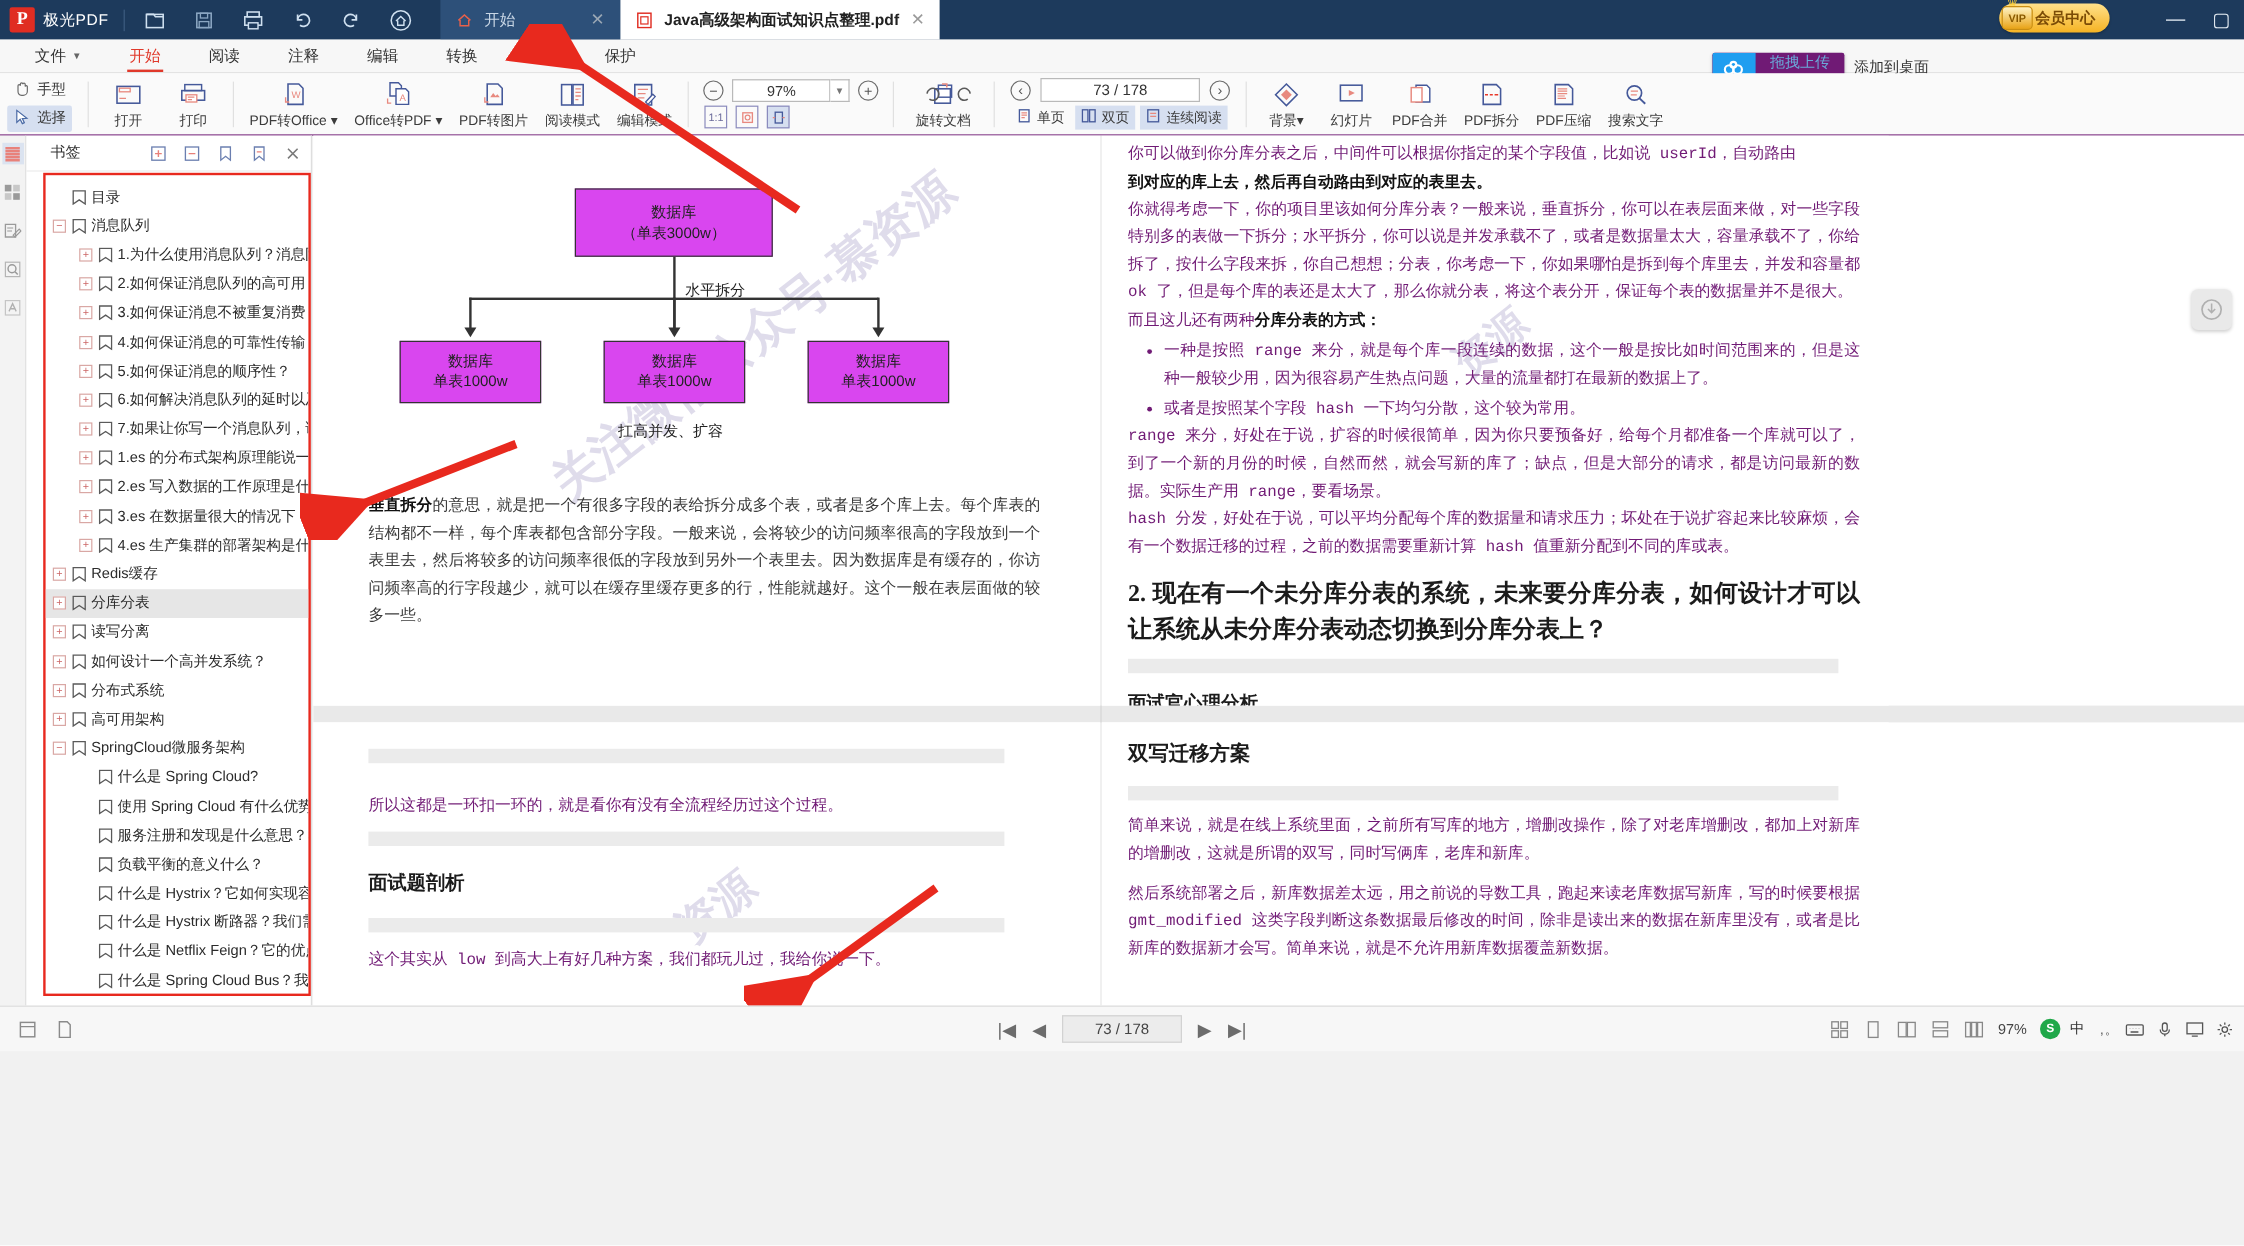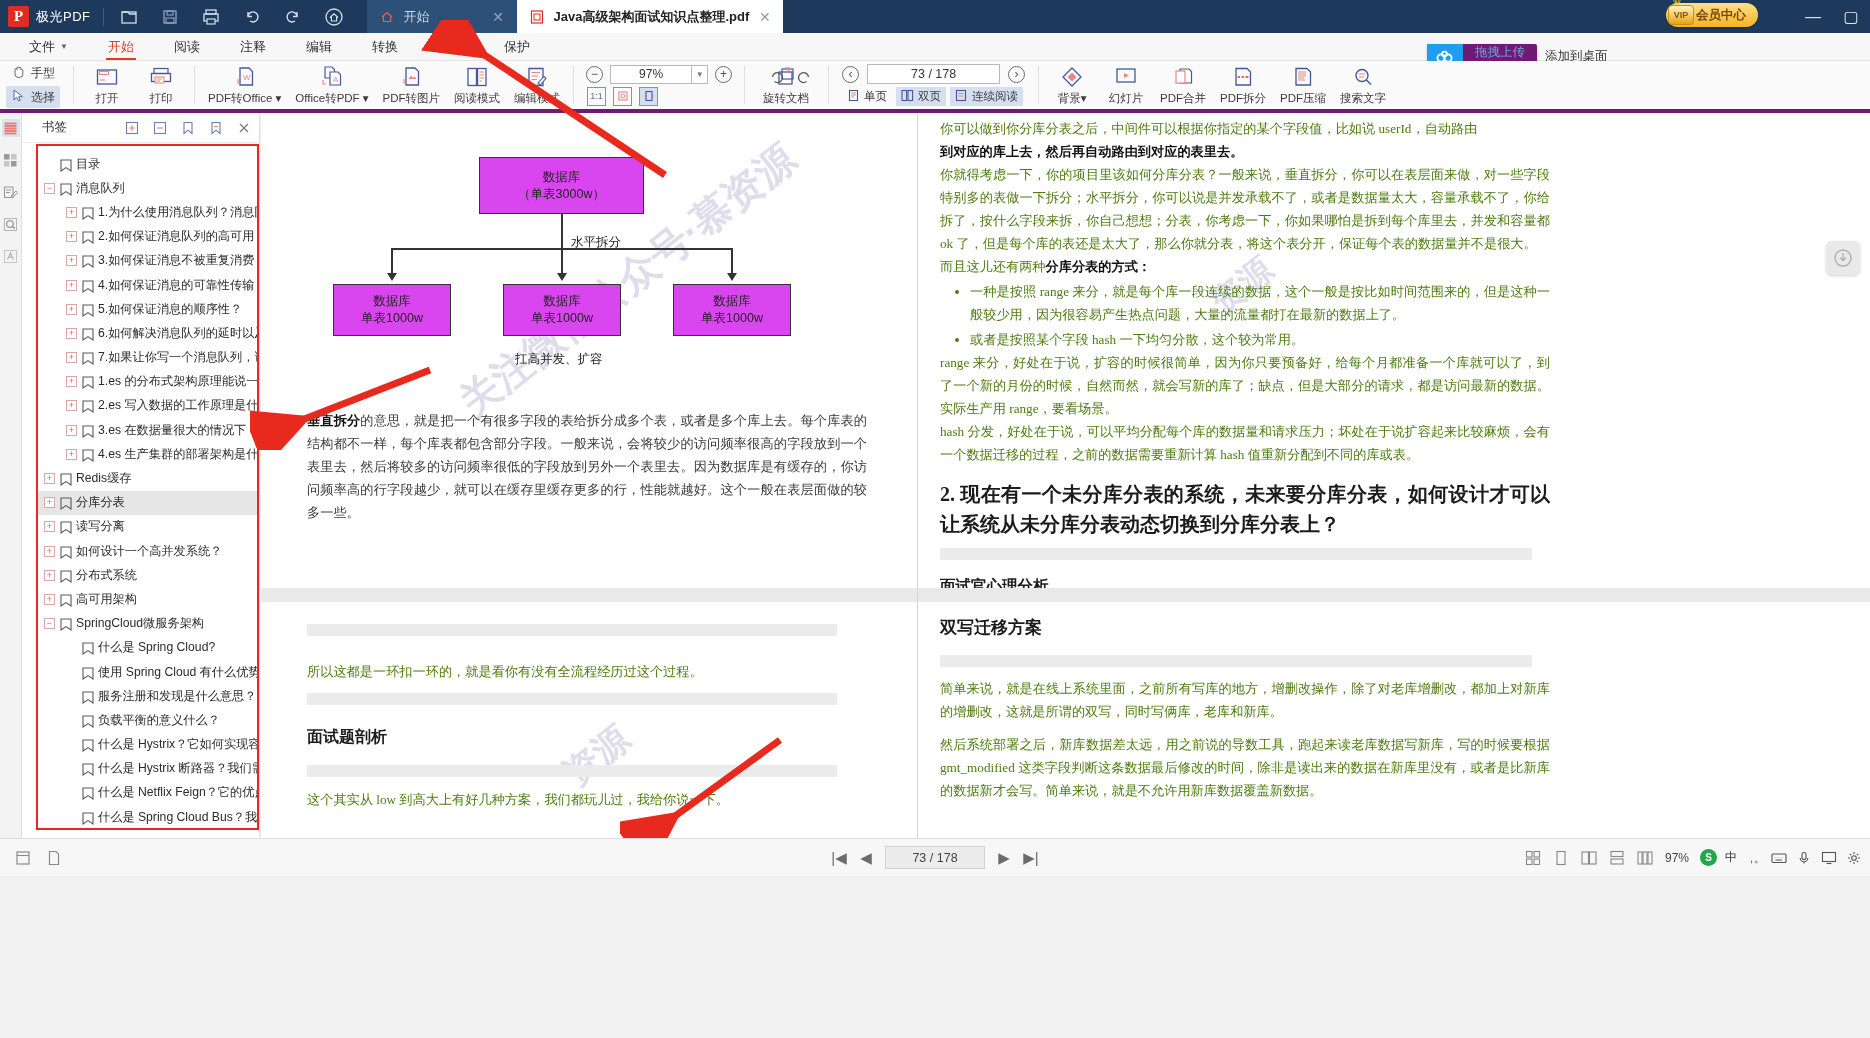--- a/index.html
+++ b/index.html
@@ -71,21 +71,21 @@
   }
   .menu-item.active { color:#e0392b; }
   .menu-item.active:after {
     content:""; position:absolute; left:18px; right:18px; bottom:1px; height:2px; background:#e0392b;
   }
   .caret { margin-left:5px; font-size:8px; color:#666; }
 
   
   .ribbon {
     position:absolute; left:0; top:61px; width:1870px; height:52px;
-    background:#fafafa; border-bottom:4px solid #701a75; display:flex; align-items:center;
+    background:#fafafa; border-bottom:1px solid #701a75; display:flex; align-items:center;
   }
   .rb-sep { width:1px; height:38px; background:#e0e0e0; margin:0 6px; align-self:center; }
   .rb-btn {
     display:flex; flex-direction:column; align-items:center; justify-content:center;
     min-width:54px; padding:2px 7px 2px; cursor:pointer; gap:1px;
   }
   .rb-btn .ic { height:26px; display:flex; align-items:center; justify-content:center; }
   .rb-btn .lb { font-size:11.5px; color:#3b3b3b; white-space:nowrap; }
   .handsel { display:flex; flex-direction:column; justify-content:center; padding:0 7px 0 6px; gap:2px; }
   .hs-row { display:flex; align-items:center; gap:5px; font-size:12px; color:#3b3b3b; padding:2px 5px; cursor:pointer; border-radius:2px;}
@@ -140,21 +140,21 @@
   .pL { left:0; top:0; width:656px; height:475px; }
   .pR { left:657px; top:0; width:656px; height:475px; }
   .pL2 { left:0; top:489px; width:656px; height:236px; }
   .pR2 { left:657px; top:489px; width:656px; height:236px; }
 
   .doc-txt { font-family:"Liberation Serif","DejaVu Serif", serif; color:#3a3a3a; }
   .p-body { font-size:13.2px; line-height:23px; }
   .p-body b { color:#111; }
   .h2 { font-size:20px; font-weight:bold; color:#1b1b1b; line-height:30px; }
   .h3 { font-size:15.5px; font-weight:bold; color:#1b1b1b; }
-  .gray { color:#4d7c0f; }
+  .gray { color:#701a75;font-family:Liberation Mono, monospace; }
 
   
   .flow { position:relative; width:560px; height:250px; margin:26px auto 0; }
   .fbox { position:absolute; border:1.6px solid #333; background:#d946ef; display:flex; flex-direction:column; align-items:center; justify-content:center; font-size:12.5px; color:#222; font-family:"Liberation Sans", sans-serif; line-height:17px; }
   .fline { position:absolute; background:#333; }
   .flabel { position:absolute; font-size:12.5px; color:#222; font-family:"Liberation Sans", sans-serif; }
   .arrowhead { position:absolute; width:0;height:0; border-left:5px solid transparent; border-right:5px solid transparent; border-top:8px solid #333; }
 
   .watermark {
     position:absolute; color:rgba(150,140,190,.30); font-size:40px; font-weight:bold;

